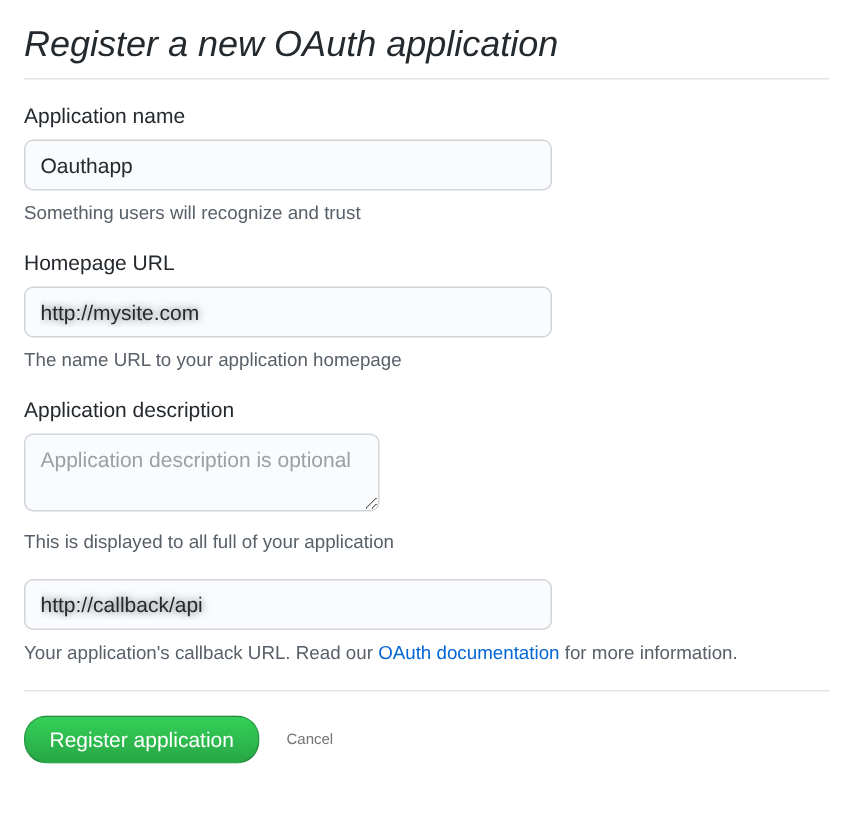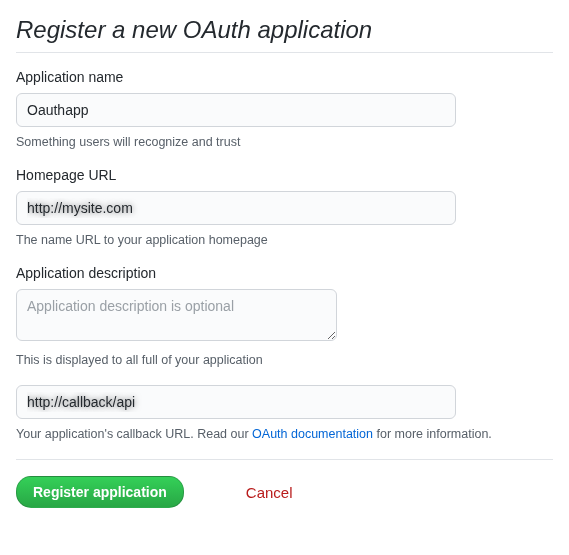--- a/index.html
+++ b/index.html
@@ -23,33 +23,33 @@
     }
     .field label {
       display: block;
       font-weight: 400;
       font-size: 14px;
       margin-bottom: 8px;
       color: #24292e;
     }
     .field input[type="text"],
     .field textarea {
-      width: 440px;
+      width: 352px;
       max-width: 100%;
       padding: 6px 10px;
       font-size: 14px;
       line-height: 20px;
       color: #24292e;
       background-color: #fafbfc;
       border: 1px solid #d1d5da;
       border-radius: 6px;
       font-family: inherit;
     }
     .field textarea {
-      width: 321px;
+      width: 237px;
       height: 52px;
       resize: both;
     }
     .field .hint {
       font-size: 12.5px;
       color: #586069;
       margin-top: 8px;
     }
     .field .hint a {
       color: #0366d6;
@@ -67,32 +67,31 @@
     }
     .actions {
       display: flex;
       align-items: center;
       gap: 18px;
     }
     .btn-primary {
       background: linear-gradient(#34d058, #28a745);
       border: 1px solid rgba(27,31,35,0.2);
       color: #fff;
-      font-weight: 700;
+      font-weight: 400;
       font-size: 14px;
       padding: 7px 16px;
       border-radius: 15px;
       cursor: pointer;
     }
     .link-cancel {
-      color: #b91c1c;
-      font-size: 15px;
+      color: #737373;
+      font-size: 10px;
       text-decoration: none;
       cursor: pointer;
-      margin-left: 44px;
     }
     input::placeholder, textarea::placeholder {
       color: #9aa0a6;
     }
   </style>
 </head>
 <body>
 
 <h1>Register a new OAuth application</h1>
 

